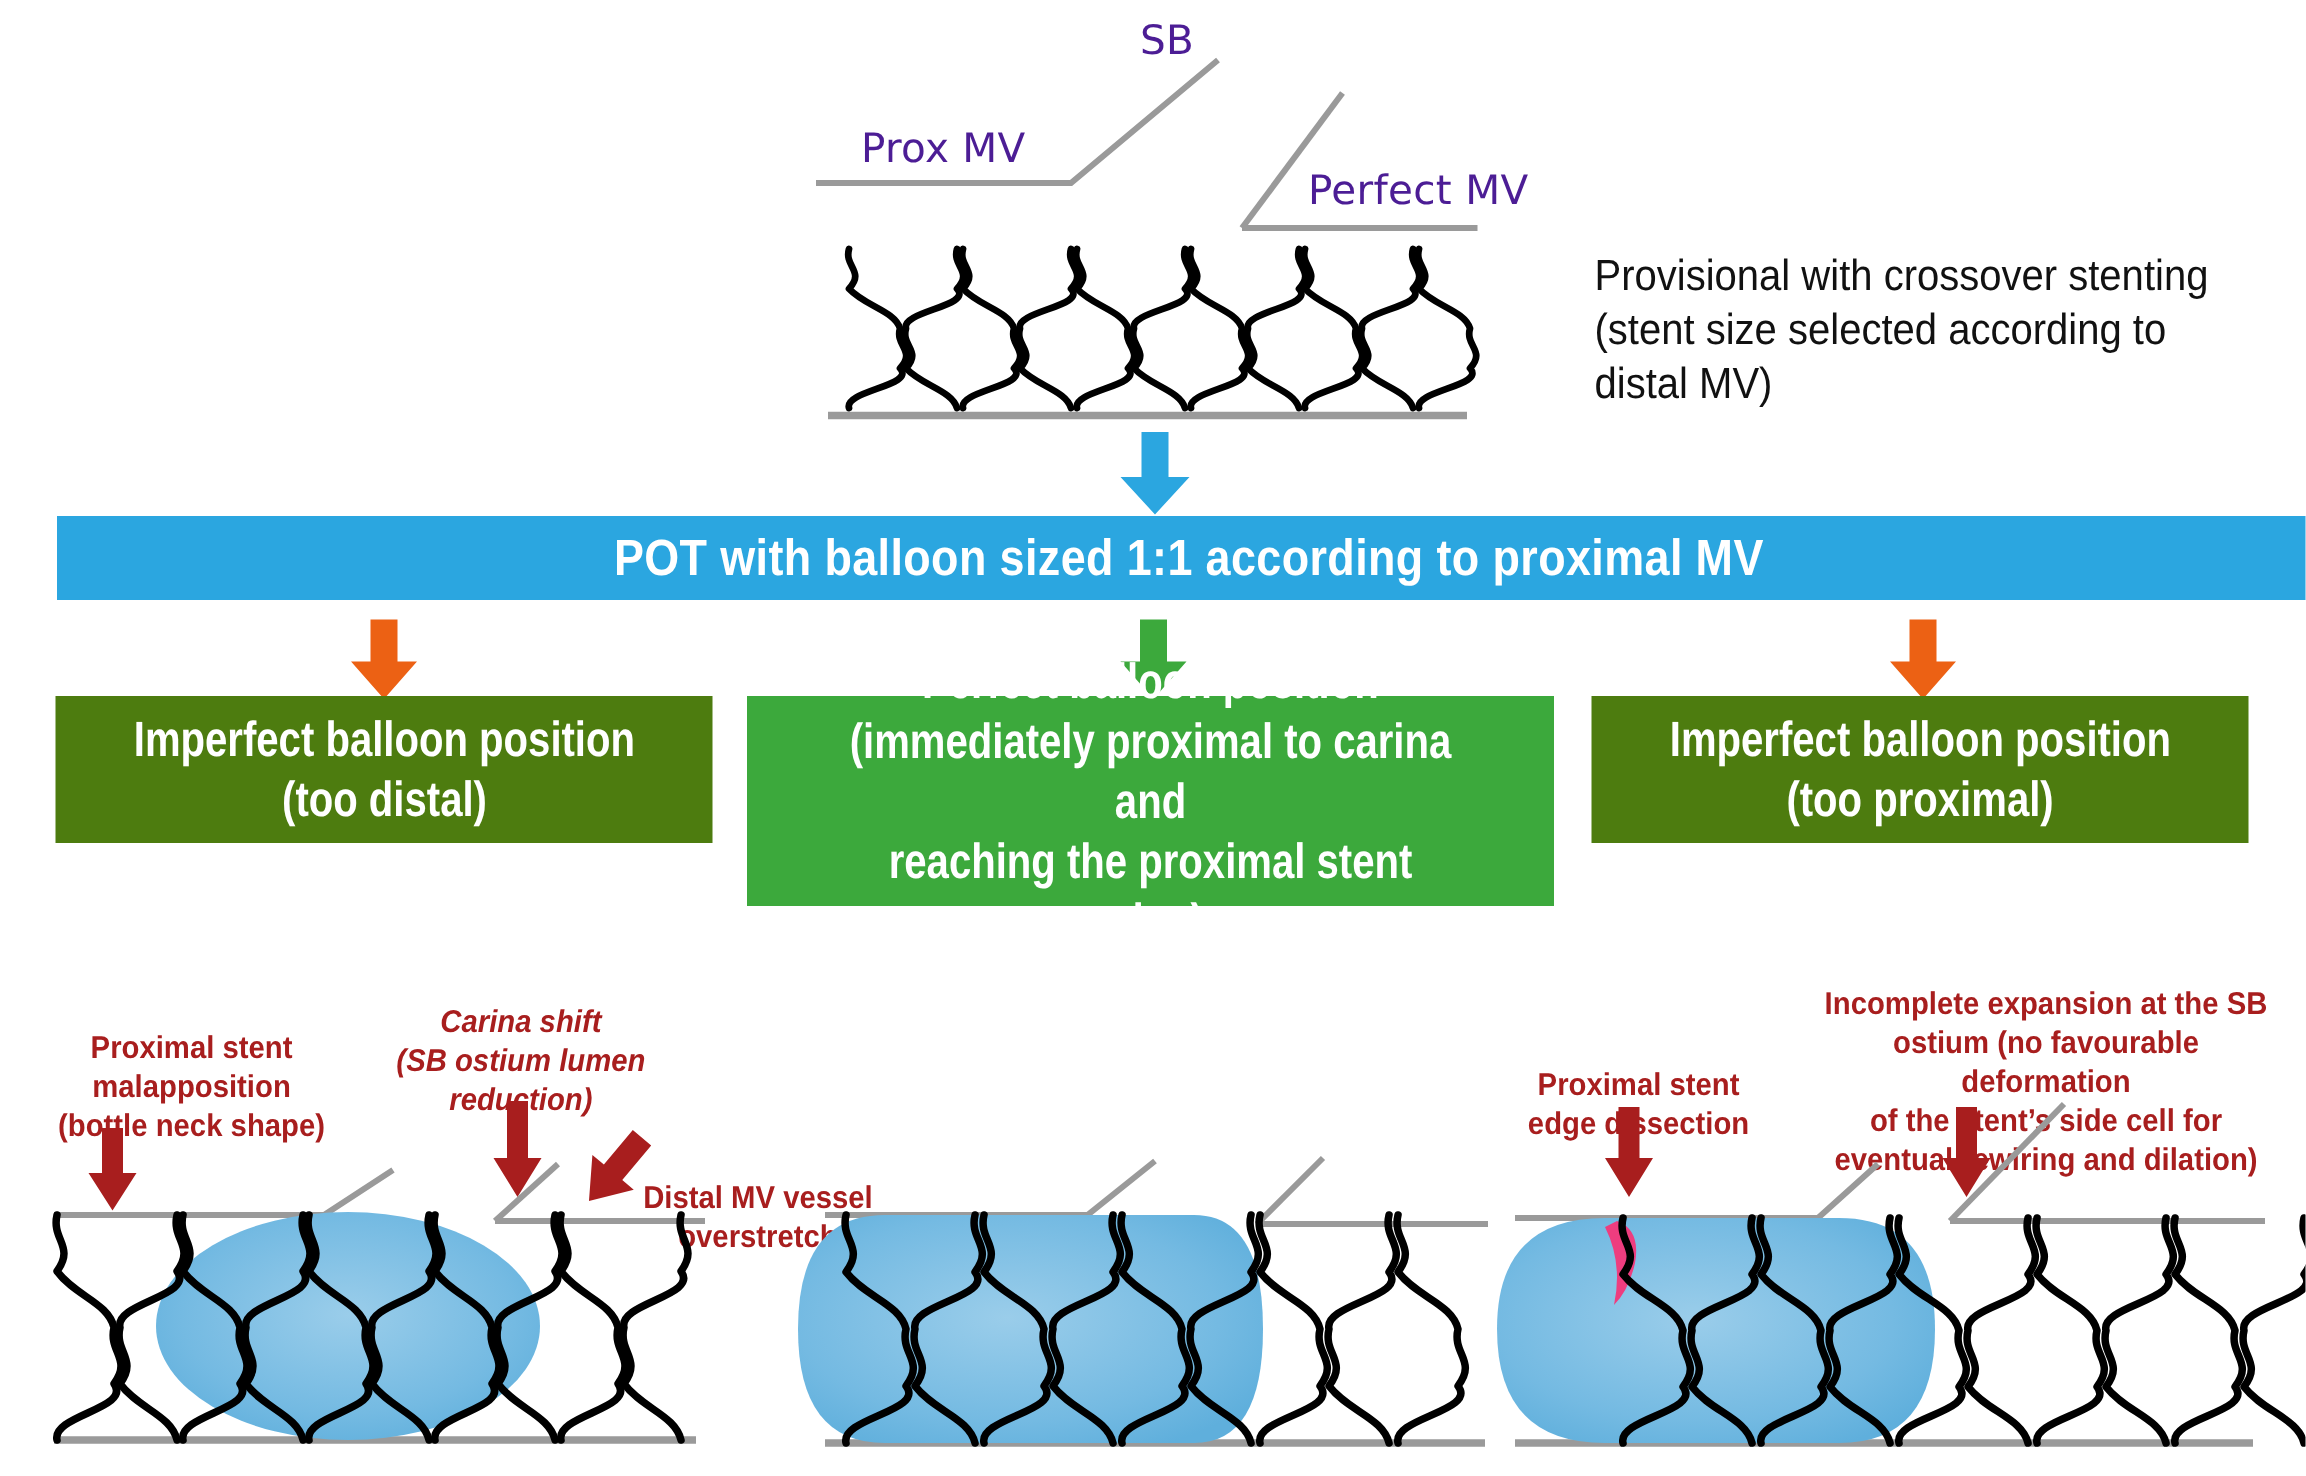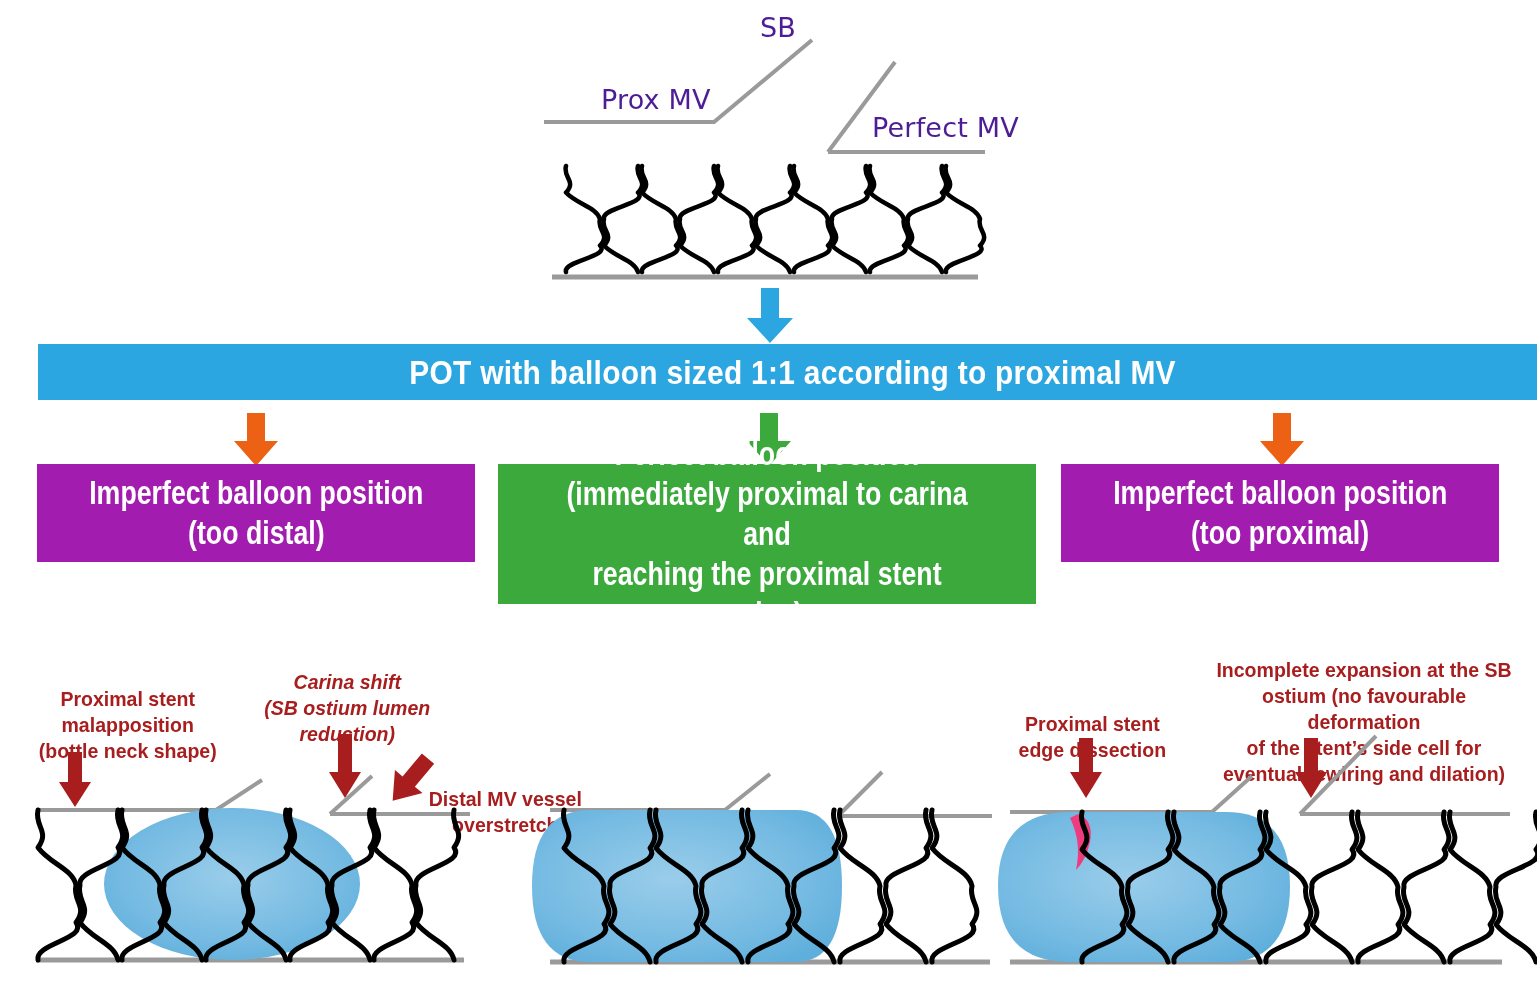--- a/index.html
+++ b/index.html
@@ -53,21 +53,21 @@
     font-weight: bold;
     font-size: 33px;
     line-height: 40px;
     display: flex;
     align-items: center;
     justify-content: center;
     text-align: center;
     padding: 6px 10px;
   }
   .obox span { transform: scaleX(.9); display:inline-block; }
-  .obox.orange { background: #a21caf; }
+  .obox.orange { background: #4d7c0f; }
   .obox.green  { background: #3CA93C; }
 
   
   .anno {
     color: #A81E1E;
     font-weight: bold;
     font-size: 21px;
     line-height: 26px;
     text-align: center;
     white-space: pre-line;
@@ -101,23 +101,28 @@
         <path d="M242,6 C 238.6,17.66 252.88,20.840000000000003 242,32.5 C 252.88,44.16 204.6,47.34 208,59 C 204.6,70.66 218.88,73.84 208,85.5 C 218.88,97.16 238.6,100.34 242,112"></path>
         <path d="M246,6 C 242.6,17.66 256.88,20.840000000000003 246,32.5 C 256.88,44.16 276.6,47.34 280,59 C 276.6,70.66 290.88,73.84 280,85.5 C 290.88,97.16 242.6,100.34 246,112"></path>
         <path d="M318,6 C 314.6,17.66 328.88,20.840000000000003 318,32.5 C 328.88,44.16 280.6,47.34 284,59 C 280.6,70.66 294.88,73.84 284,85.5 C 294.88,97.16 314.6,100.34 318,112"></path>
         <path d="M322,6 C 318.6,17.66 332.88,20.840000000000003 322,32.5 C 332.88,44.16 352.6,47.34 356,59 C 352.6,70.66 366.88,73.84 356,85.5 C 366.88,97.16 318.6,100.34 322,112"></path>
         <path d="M394,6 C 390.6,17.66 404.88,20.840000000000003 394,32.5 C 404.88,44.16 356.6,47.34 360,59 C 356.6,70.66 370.88,73.84 360,85.5 C 370.88,97.16 390.6,100.34 394,112"></path>
         <path d="M398,6 C 394.6,17.66 408.88,20.840000000000003 398,32.5 C 408.88,44.16 428.6,47.34 432,59 C 428.6,70.66 442.88,73.84 432,85.5 C 442.88,97.16 394.6,100.34 398,112"></path>
       </g>
   </svg>
 
   <div class="abs anat-label" style="left:760px; top:12px;">SB</div>
-  <div class="abs anat-label" style="left:601px; top:84px;">Prox MV</div>
+  <div class="abs anat-label" style="left:574px; top:84px;">Prox MV</div>
   <div class="abs anat-label" style="left:872px; top:112px;">Perfect MV</div>
 
+  <div class="abs" style="left:1063px; top:166px;">
+    <div class="desc">Provisional with crossover stenting</div>
+    <div class="desc">(stent size selected according to</div>
+    <div class="desc">distal MV)</div>
+  </div>
 
   <svg class="abs" style="left:745px; top:288px;" width="50" height="56">
     <path d="M16,0 L34,0 L34,30 L48,30 L25,55 L2,30 L16,30 Z" fill="#2BA6E0"></path>
   </svg>
 
   <div class="abs banner" style="left:14px; top:344px; width:1510px; height:56px;">
     <span>POT with balloon sized 1:1 according to proximal MV</span>
   </div>
 
   <svg class="abs" style="left:232px; top:413px;" width="48" height="54">

